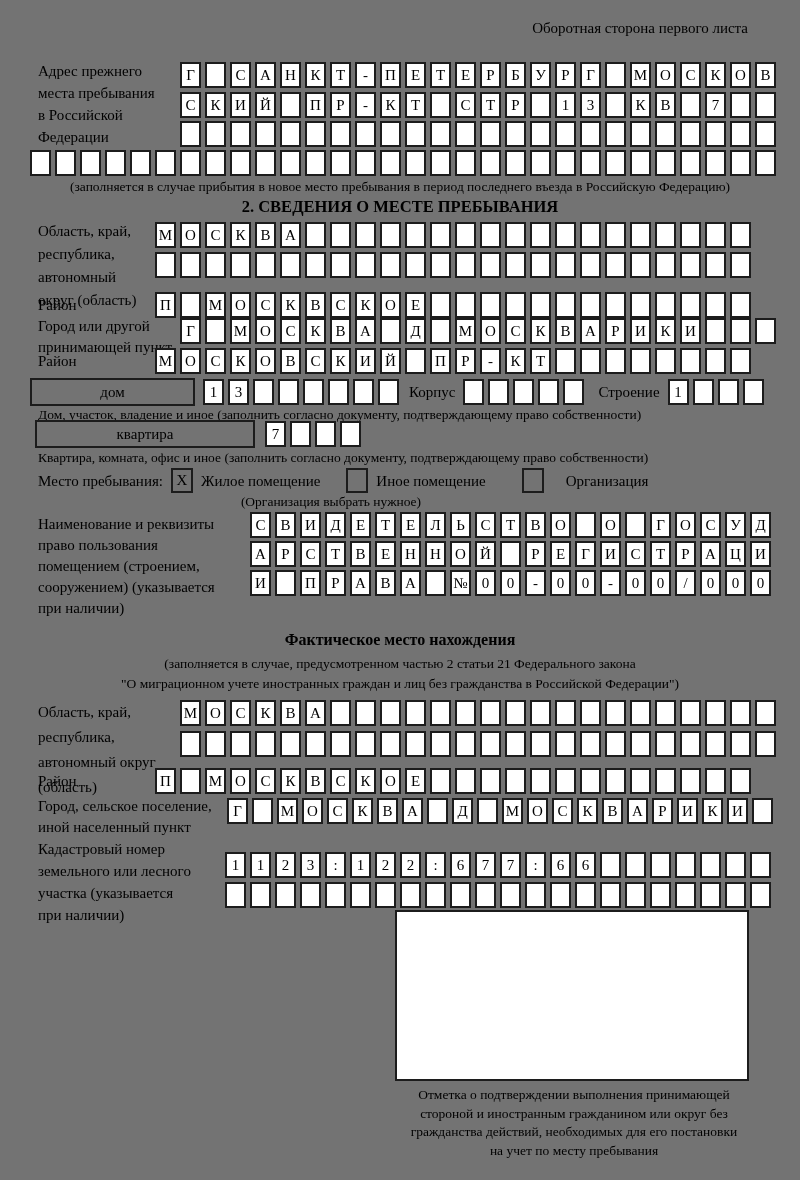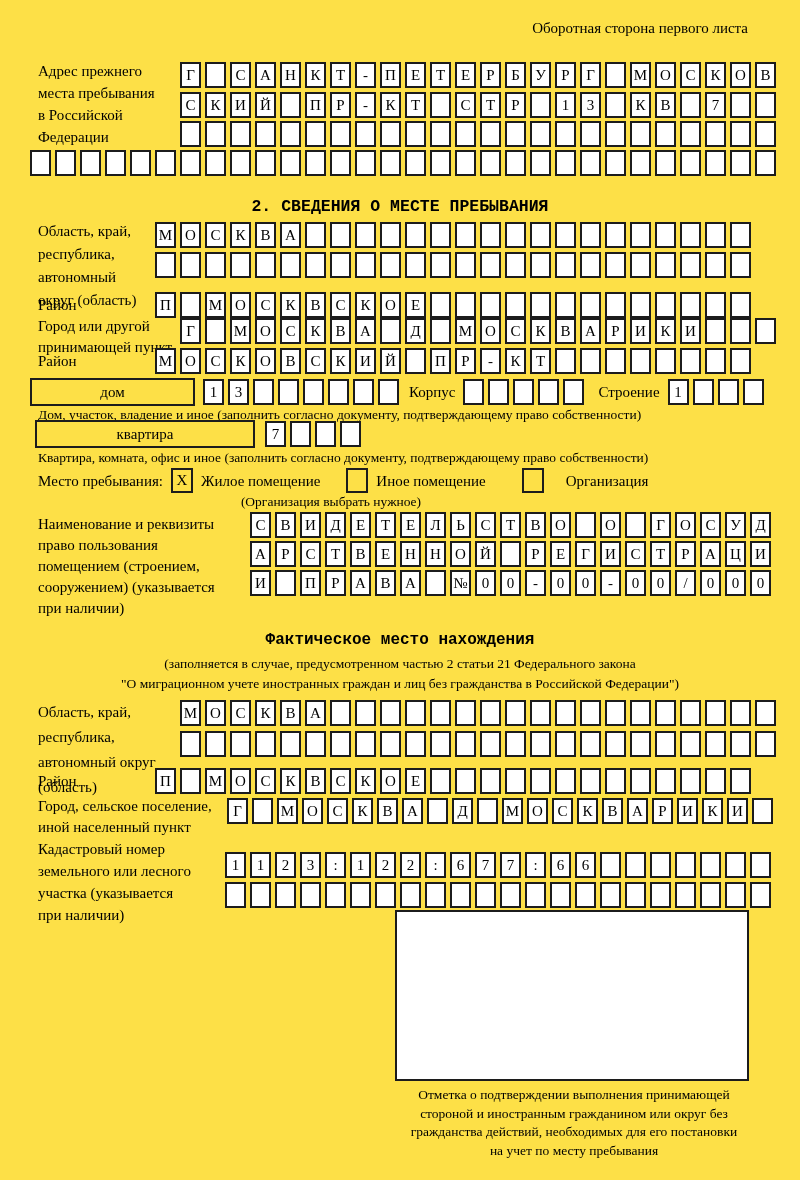--- a/index.html
+++ b/index.html
@@ -1,24 +1,24 @@
 <!DOCTYPE html>
 <html><head>
 <meta charset="utf-8">
 <style>
   html,body{margin:0;padding:0;background:#fff;}
-  .page{position:relative;width:800px;height:1180px;background:#fde047;overflow:hidden;
+  .page{position:relative;width:800px;height:1180px;background:#737373;overflow:hidden;
         font-family:"Liberation Serif","DejaVu Serif",serif;color:#000;}
   .abs{position:absolute;}
   .hdr-note{font-size:15px;}
   .lbl{font-size:15px;line-height:22px;}
   .lbl .lbl-line{white-space:nowrap;}
   .note{font-size:13.5px;white-space:nowrap;}
   .center{text-align:center;width:800px;left:0;}
-  .title{font-weight:bold;font-size:16.5px;font-family:Liberation Mono, monospace;}
+  .title{font-weight:bold;font-size:16.5px;}
   .cellrow{display:flex;gap:4px;}
   .cell{box-sizing:border-box;width:21px;height:26px;border:2px solid #1c1c1c;
         display:flex;align-items:center;justify-content:center;
         font-size:15px;flex:0 0 auto;background:#fff;}
   .inline-row{display:flex;align-items:center;}
   .wide-box{box-sizing:border-box;border:2px solid #1c1c1c;height:28px;
         display:flex;align-items:center;justify-content:center;font-size:15px;}
   .checkbox{box-sizing:border-box;width:22px;height:25px;border:2px solid #1c1c1c;
         display:flex;align-items:center;justify-content:center;font-size:15px;}
   .stamp-box{box-sizing:border-box;border:2px solid #1c1c1c;background:#fff;}
@@ -140,20 +140,21 @@
       <span class="cell"></span>
       <span class="cell"></span>
       <span class="cell"></span>
       <span class="cell"></span>
       <span class="cell"></span>
       <span class="cell"></span>
       <span class="cell"></span>
       <span class="cell"></span>
       <span class="cell"></span>
     </div>
+  <div class="abs note center" style="top:179px;">(заполняется в случае прибытия в новое место пребывания в период последнего въезда в Российскую Федерацию)</div>
 
   <div class="abs title center" style="top:197px;">2. СВЕДЕНИЯ О МЕСТЕ ПРЕБЫВАНИЯ</div>
 
   <div class="abs lbl" style="left:38px;top:220px;line-height:23px;">
       <div class="lbl-line">Область, край,</div>
       <div class="lbl-line">республика,</div>
       <div class="lbl-line">автономный</div>
       <div class="lbl-line">округ (область)</div>
     </div>
   <div class="abs cellrow" style="left:155px;top:222px;">

